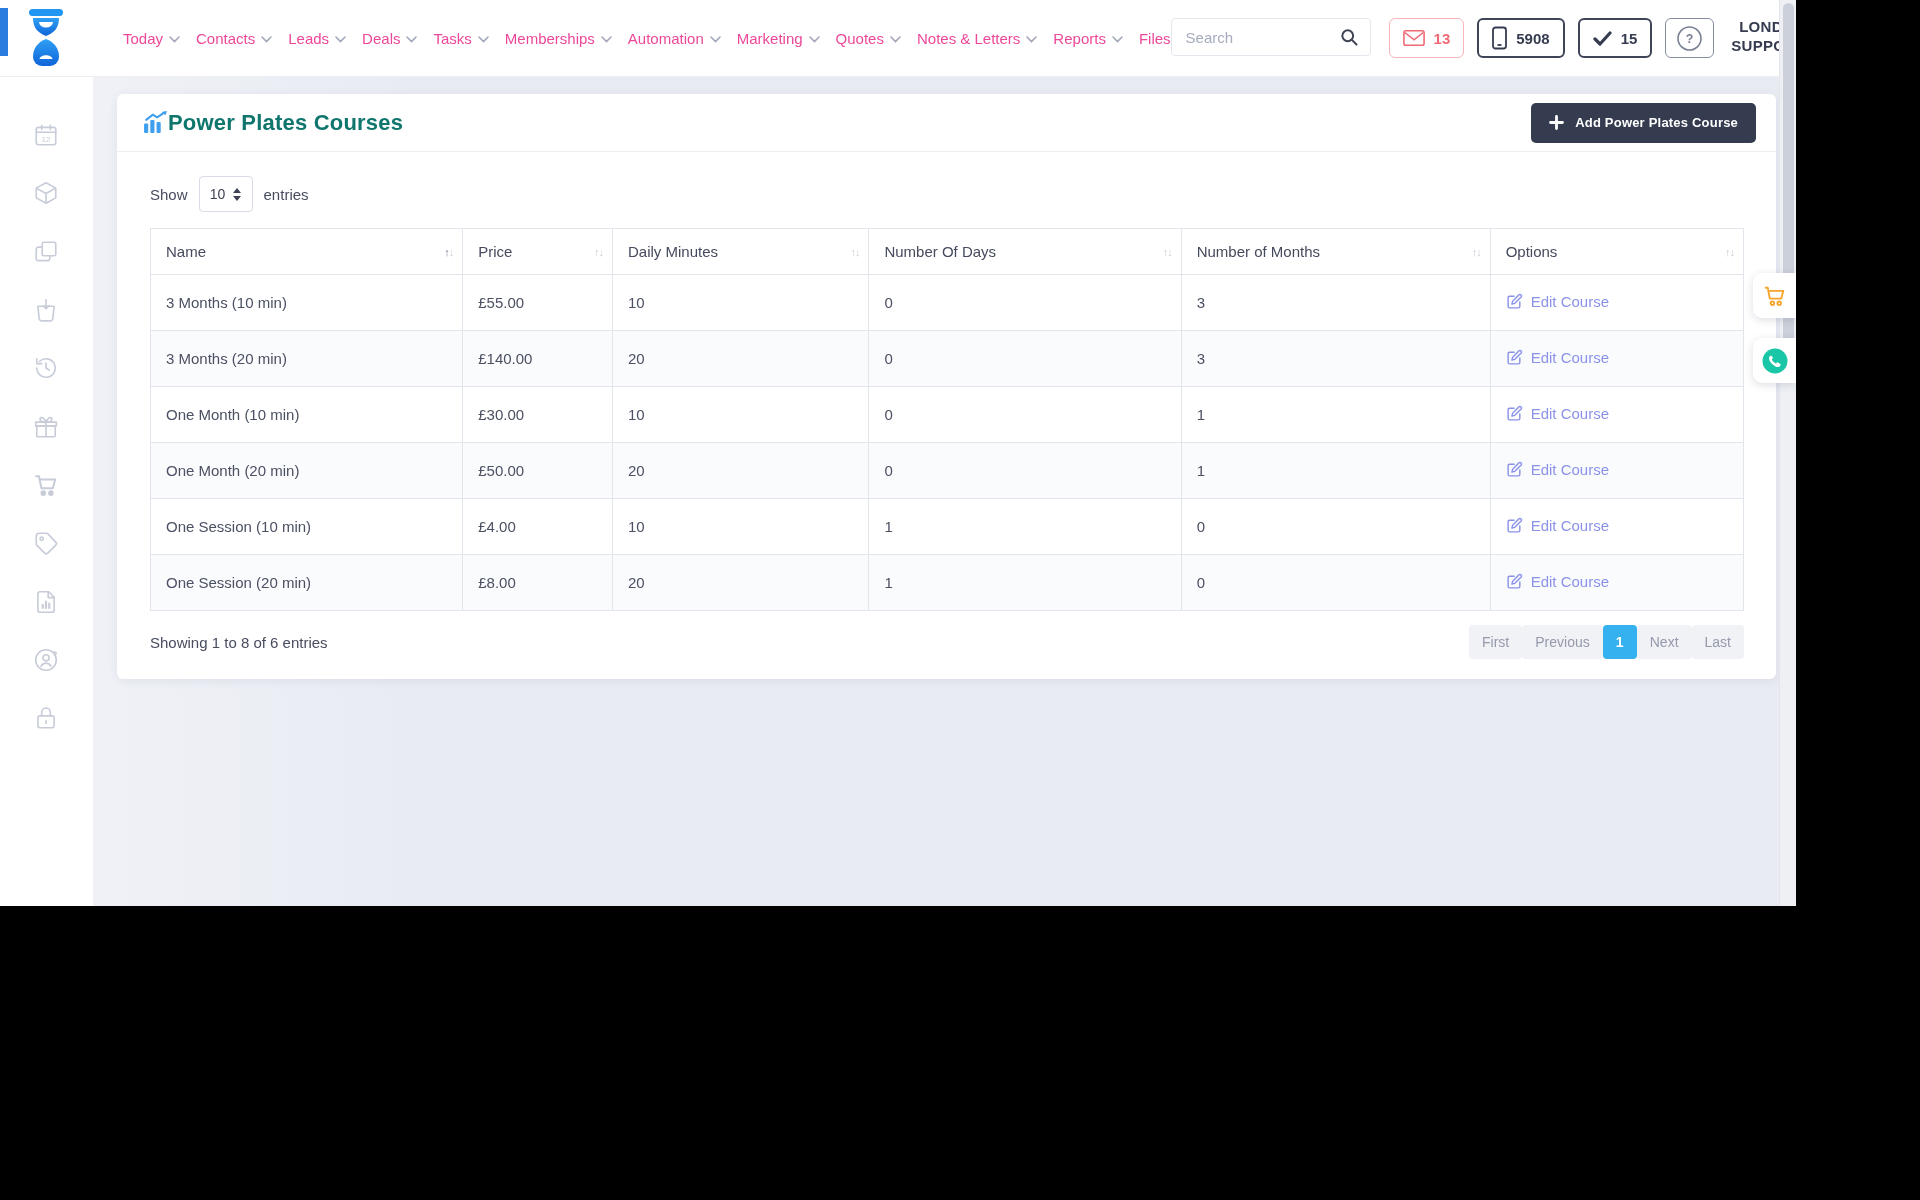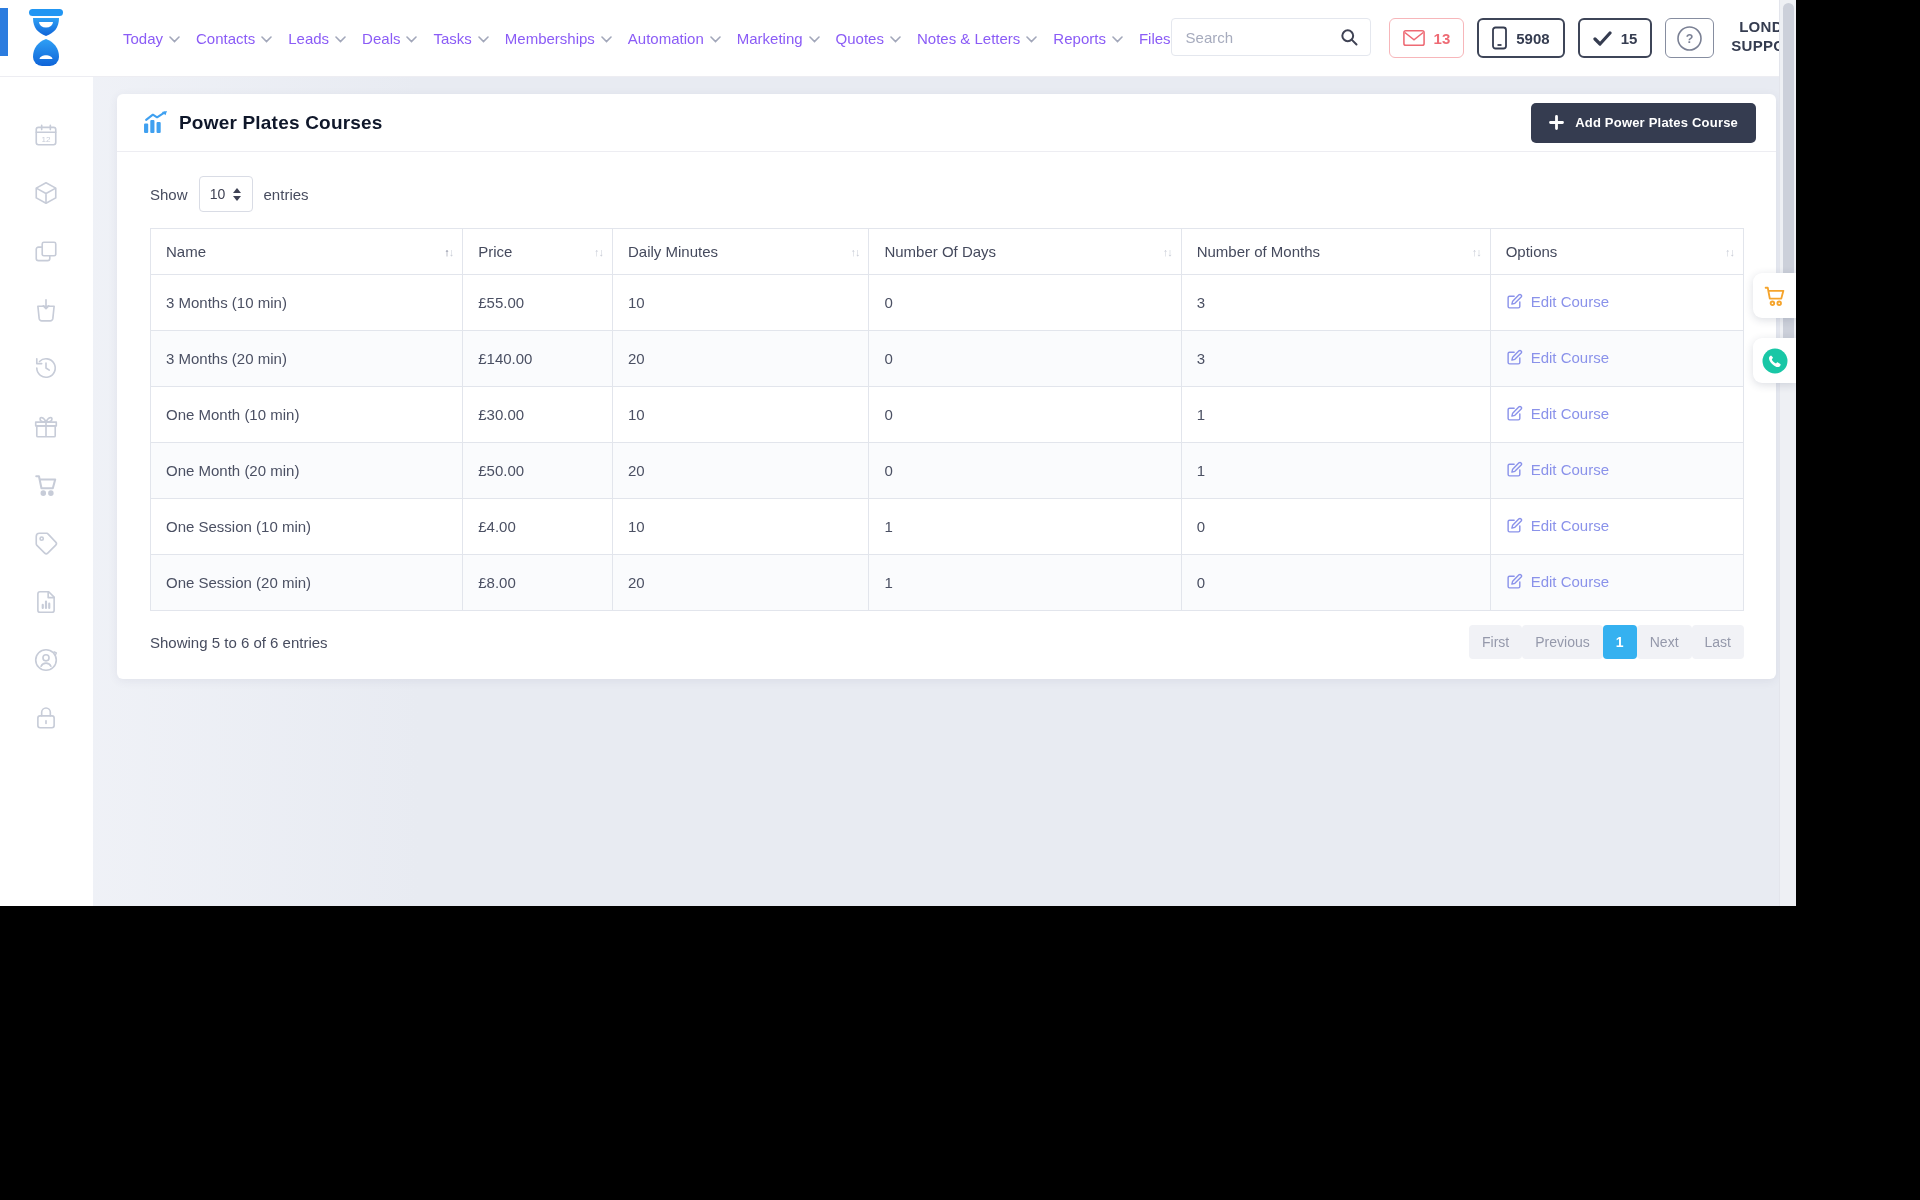--- a/index.html
+++ b/index.html
@@ -8,21 +8,21 @@
   .canvas { position:relative; width:1920px; height:1200px; background:#000; overflow:hidden; }
   .viewport { position:absolute; left:0; top:0; width:1796px; height:906px;
     background:linear-gradient(90deg,#f1f3f8 0,#e8ebf2 420px); overflow:hidden; }
 
   
   .topbar { position:absolute; left:0; top:0; width:100%; height:76px; background:#fff;
     display:flex; align-items:center; z-index:5; box-shadow:0 1px 0 #ededf2; }
   .edge-accent { position:absolute; left:0; top:8px; width:8px; height:48px; background:#2b7cdf; z-index:9; }
   .logo-box { width:115px; flex:0 0 auto; display:flex; align-items:center; padding-left:27px; }
   .nav { display:flex; align-items:center; gap:16px; margin-left:8px; }
-  .nav-item { display:flex; align-items:center; font-size:15px; color:#8b5cf6; cursor:pointer; white-space:nowrap; }
+  .nav-item { display:flex; align-items:center; font-size:15px; color:#ec4899; cursor:pointer; white-space:nowrap; }
   .nav-item svg { margin-left:6px; margin-top:2px; }
   .top-tools { margin-left:auto; display:flex; gap:13px; padding-right:24px; }
   .search { display:flex; align-items:center; width:200px; height:38px; border:1px solid #e4e7ee; border-radius:4px; background:#fff; margin-right:5px; }
   .search input { border:0; outline:0; flex:1; min-width:0; padding-left:14px; font-size:15px; color:#3f4254; background:transparent; font-family:inherit; }
   .search input::placeholder { color:#a6abbd; }
   .search-btn { width:42px; height:100%; background:none; border:0; display:flex; align-items:center; justify-content:center; cursor:pointer; }
   .badge { display:flex; align-items:center; gap:9px; height:40px; padding:0 13px; border-radius:6px; font-size:15px; font-weight:700; background:#fff; }
   .badge-mail { border:1px solid #f7b6ba; color:#ee6a74; }
   .badge-dark { border:2px solid #3e4558; color:#353c50; }
   .badge-help { border:1px solid #868da0; color:#7a8094; padding:0 10px; }
@@ -31,21 +31,21 @@
   
   .sidebar { position:absolute; left:0; top:76px; width:93px; height:830px; background:#fff;
     display:flex; flex-direction:column; padding-top:30px; }
   .side-icon { height:58.3px; display:flex; align-items:center; padding-left:33px; color:#c7ccd8; cursor:pointer; }
 
   
   .main { position:absolute; left:115px; top:76px; width:1681px; height:830px; padding:18px 20px 0 2px; }
   .card { background:#fff; border-radius:6px; box-shadow:0 2px 10px rgba(60,70,100,.08); width:100%; }
   .card-head { height:58px; display:flex; align-items:center; padding:0 20px 0 26px; border-bottom:1px solid #ededf2; }
   .title-icon { display:flex; }
-  .title { font-size:19px; font-weight:700; color:#0f172a; margin-left:11px; letter-spacing:.2px; }
+  .title { font-size:22px; font-weight:700; color:#0f766e; letter-spacing:.2px; }
   .add-btn { margin-left:auto; height:40px; background:#353c50; color:#fff; border:0; border-radius:5px;
     display:flex; align-items:center; gap:11px; padding:0 18px; font-size:13px; font-weight:700; cursor:pointer; font-family:inherit; letter-spacing:.2px; }
   .card-body { padding:24px 32px 20px 33px; }
   .show-row { display:flex; align-items:center; gap:11px; font-size:15px; color:#474c5f; }
   .select { width:54px; height:36px; border:1px solid #d9dce5; border-radius:4px; display:flex; align-items:center; justify-content:center; gap:8px; font-size:14px; color:#3f4254; cursor:pointer; background:#fff; }
   .spin { display:flex; flex-direction:column; gap:3px; }
   .spin i { width:0; height:0; border-left:4px solid transparent; border-right:4px solid transparent; }
   .spin i.t { border-bottom:5px solid #3f4254; }
   .spin i.b { border-top:5px solid #3f4254; }
 
@@ -425,21 +425,21 @@
                         <path d="M11.5 4.5 H5 a2 2 0 0 0 -2 2 V19 a2 2 0 0 0 2 2 h12.5 a2 2 0 0 0 2 -2 v-6.5"></path>
                         <path d="M18.3 2.6 a2.2 2.2 0 0 1 3.1 3.1 L12.5 14.6 L8.3 15.7 l1.1 -4.2 z"></path>
                       </svg>
                       <span>Edit Course</span>
                     </a></td>
                 </tr>
               </tbody>
           </table>
 
           <div class="table-footer">
-            <span class="summary">Showing 5 to 6 of 6 entries</span>
+            <span class="summary">Showing 1 to 8 of 6 entries</span>
             <div class="pagination">
                 <button class="page-btn">First</button>
                 <button class="page-btn">Previous</button>
                 <button class="page-btn active">1</button>
                 <button class="page-btn">Next</button>
                 <button class="page-btn">Last</button>
               </div>
           </div>
         </div>
       </section>

